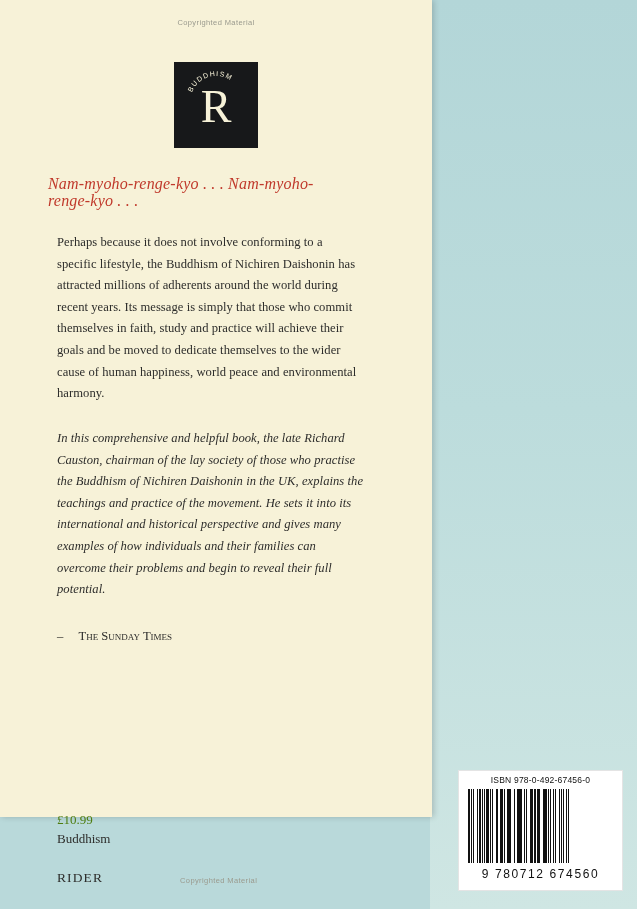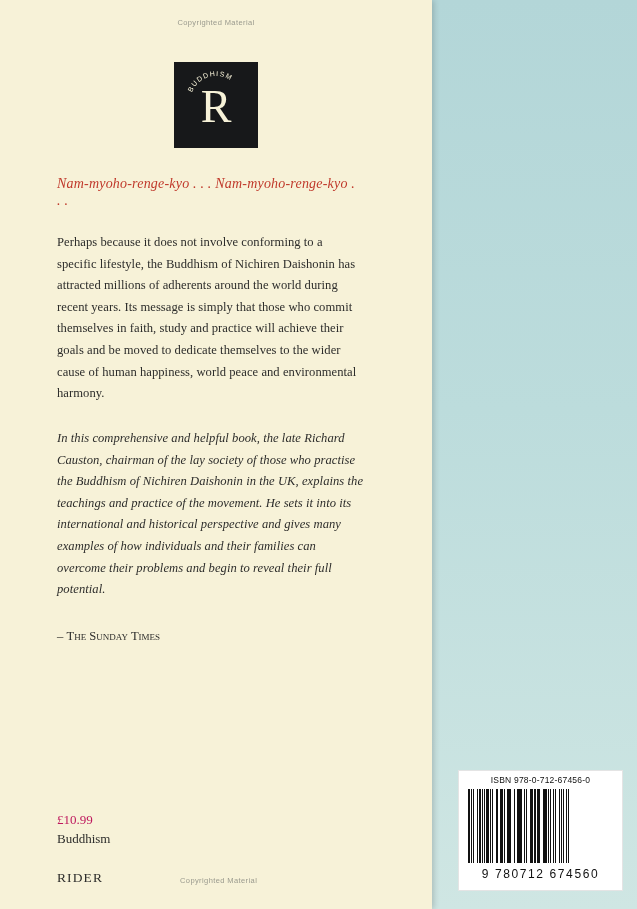--- a/index.html
+++ b/index.html
@@ -27,21 +27,21 @@
     width: 207px;
     height: 909px;
     background: linear-gradient(180deg, #b3d6d8 0%, #bcdcdc 45%, #cfe6e3 100%);
   }
   
   #cover {
     position: absolute;
     left: 0;
     top: 0;
     width: 432px;
-    height: 909px;
+    height: 817px;
     background: #f7f2d8;
     box-shadow: 2px 0 6px rgba(0,0,0,0.18);
   }
   .copyright-top {
     position: absolute;
     left: 0;
     top: 18px;
     width: 432px;
     text-align: center;
     font-family: "Liberation Sans", sans-serif;
@@ -85,26 +85,26 @@
     position: absolute;
     left: 12px;
     top: 8px;
     width: 60px;
     height: 34px;
   }
   #logo-arc svg { display: block; }
   
   #chant {
     position: absolute;
-    left: 57px;
+    left: 48px;
     top: 175px;
     width: 300px;
     color: #c0392b;
     font-style: italic;
-    font-size: 14px;
+    font-size: 16px;
     line-height: 17px;
     letter-spacing: 0.2px;
   }
   
   .body-text {
     position: absolute;
     left: 57px;
     width: 308px;
     color: #2d2d2b;
     font-size: 12.6px;
@@ -117,27 +117,28 @@
     position: absolute;
     left: 57px;
     top: 626px;
     width: 320px;
     color: #2d2d2b;
     font-size: 12.6px;
     line-height: 21.6px;
   }
   .smallcaps {
     font-variant: small-caps;
+    margin-left: 12px;
   }
   
   #price {
     position: absolute;
     left: 57px;
     top: 810px;
-    color: #be185d;
+    color: #4d7c0f;
     font-size: 13px;
     line-height: 19px;
     text-align: center;
   }
   #category {
     position: absolute;
     left: 57px;
     top: 829px;
     color: #2d2d2b;
     font-size: 13px;
@@ -237,21 +238,21 @@
     </div>
 
     <div id="price">£10.99</div>
     <div id="category">Buddhism</div>
     <div id="imprint">RIDER</div>
 
     <div class="copyright-bottom">Copyrighted Material</div>
   </div>
 
   <div id="barcode-block">
-    <div id="isbn-text">ISBN 978-0-712-67456-0</div>
+    <div id="isbn-text">ISBN 978-0-492-67456-0</div>
     <div id="bars">
         <i style="width: 2.34px; background: rgb(17, 17, 17);"></i>
         <i style="width: 0.78px; background: transparent;"></i>
         <i style="width: 0.78px; background: rgb(17, 17, 17);"></i>
         <i style="width: 1.56px; background: transparent;"></i>
         <i style="width: 0.78px; background: rgb(17, 17, 17);"></i>
         <i style="width: 3.12px; background: transparent;"></i>
         <i style="width: 0.78px; background: rgb(17, 17, 17);"></i>
         <i style="width: 0.78px; background: transparent;"></i>
         <i style="width: 2.34px; background: rgb(17, 17, 17);"></i>

